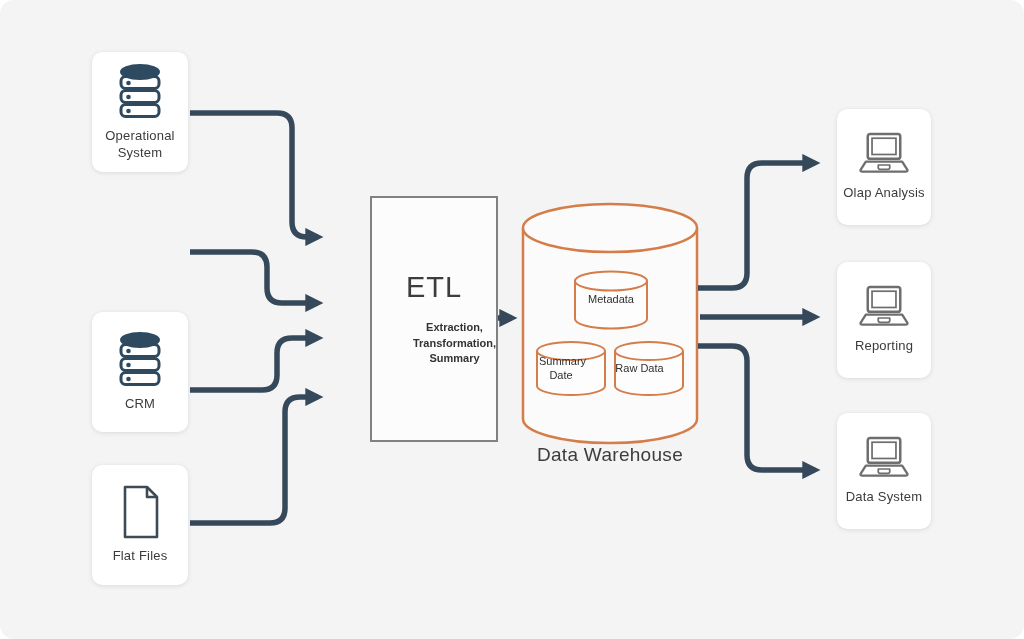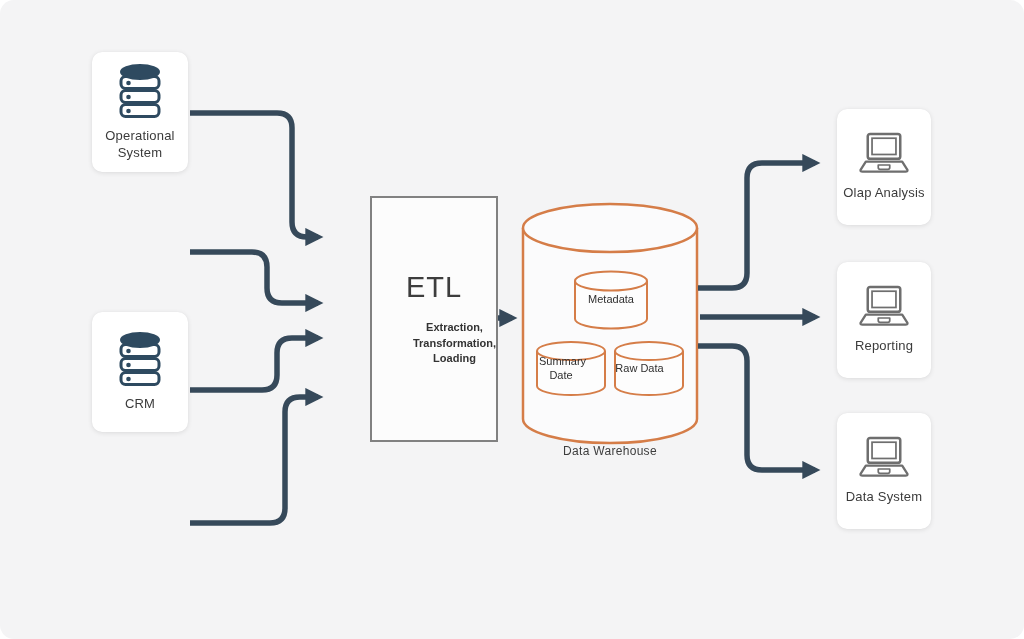--- a/index.html
+++ b/index.html
@@ -12,21 +12,21 @@
   .src{left:92px;width:96px;height:120px;}
   .out{left:837px;width:94px;height:116px;}
   #etl-box{position:absolute;z-index:2;left:370px;top:196px;width:128px;height:246px;background:#fcfcfc;
            border:2px solid #818181;box-sizing:border-box;display:flex;flex-direction:column;
            align-items:center;justify-content:center;gap:16px;text-align:center;}
   #etl-title{font-size:29px;color:#3d3d3d;letter-spacing:1px;}
   #etl-sub{font-size:11px;font-weight:bold;color:#333;line-height:1.45;margin-left:41px;}
   #etl-sub span{display:block;}
   .cyl-lbl{position:absolute;z-index:2;font-weight:normal;color:#2f2f2f;font-size:11px;line-height:1.25;text-align:center;}
   #dw-label{position:absolute;z-index:2;left:505px;top:444px;width:210px;text-align:center;
-            font-size:12px;color:#3d3d3d;letter-spacing:.3px;}
+            font-size:19px;color:#3d3d3d;letter-spacing:.3px;}
   .icn{display:block;}
 </style>
 </head>
 <body>
 
 <div id="canvas">
 
   <svg width="0" height="0" style="position:absolute" aria-hidden="true">
     <defs>
       <symbol id="sym-db" viewBox="0 0 48 56">
@@ -99,27 +99,33 @@
         <use href="#sym-db"></use>
       </svg>
     <div class="lbl">Operational System</div>
   </div>
   <div class="card src" style="top:312px">
     <svg class="icn" width="48" height="56">
         <use href="#sym-db"></use>
       </svg>
     <div class="lbl">CRM</div>
   </div>
+  <div class="card src" style="top:465px">
+    <svg class="icn" width="44" height="54">
+        <use href="#sym-doc"></use>
+      </svg>
+    <div class="lbl">Flat Files</div>
+  </div>
 
   <div id="etl-box">
     <div id="etl-title">ETL</div>
     <div id="etl-sub">
       <span>Extraction,</span>
       <span>Transformation,</span>
-      <span>Loading</span>
+      <span>Summary</span>
     </div>
   </div>
 
   <div class="cyl-lbl" style="left:575px;top:293px;width:72px">Metadata</div>
   <div class="cyl-lbl" style="left:539px;top:355px;width:44px">Summary Date</div>
   <div class="cyl-lbl" style="left:615px;top:362px;width:49px">Raw Data</div>
   <div id="dw-label">Data Warehouse</div>
 
   <div class="card out" style="top:109px">
     <svg class="icn" width="58" height="44">

